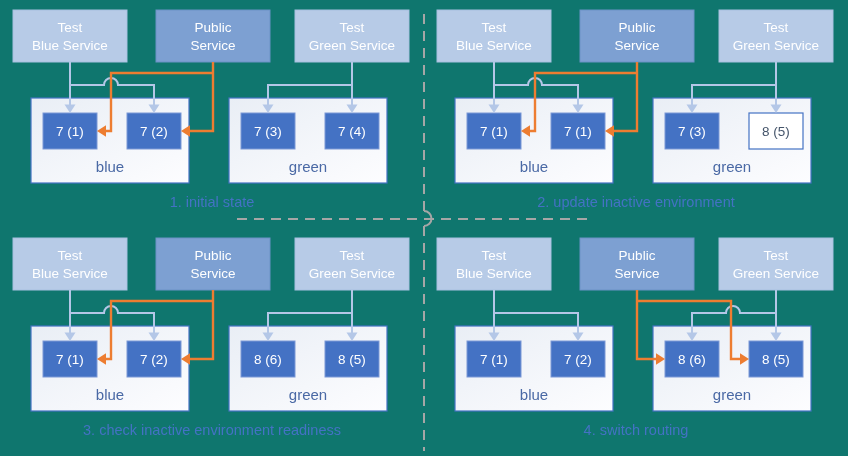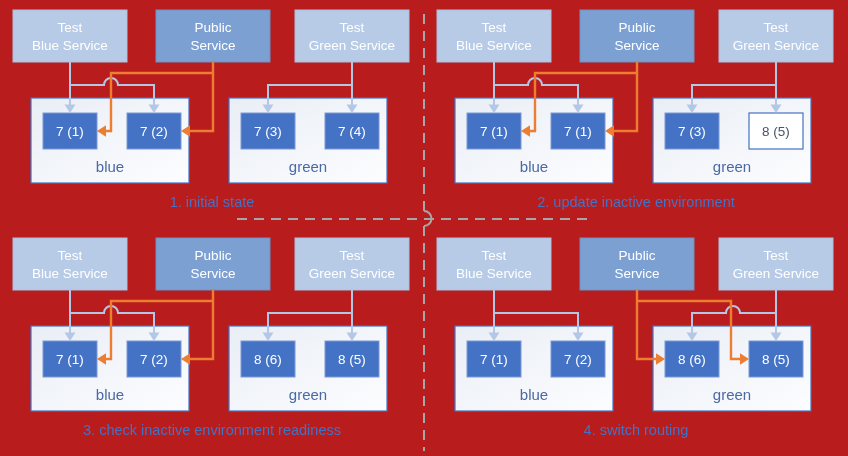--- a/index.html
+++ b/index.html
@@ -1,16 +1,16 @@
 <!DOCTYPE html>
 <html><head>
 <meta charset="utf-8">
 <style>
   html,body{margin:0;padding:0;background:#ffffff;}
-  .stage{width:848px;height:456px;position:relative;background:#b91c1c;overflow:hidden;}
+  .stage{width:848px;height:456px;position:relative;background:#0f766e;overflow:hidden;}
   svg{display:block;}
   svg text{font-family:"Liberation Sans",sans-serif;text-anchor:middle;}
   .svc-light{fill:#b7cbe7;stroke:#a8c0e0;stroke-width:1;}
   .svc-public{fill:#7da0d2;stroke:#6d92c6;stroke-width:1;}
   .svc-text{fill:#ffffff;font-size:13.5px;}
   .env-box{fill:url(#envGrad);stroke:#4472c4;stroke-width:1.2;}
   .env-label{fill:#4a69a5;font-size:15px;}
   .pod{fill:#4472c4;stroke:#7b98d6;stroke-width:1;}
   .pod-outline{fill:#ffffff;stroke:#4472c4;stroke-width:1.2;}
   .pod-text{fill:#ffffff;font-size:13.5px;}

